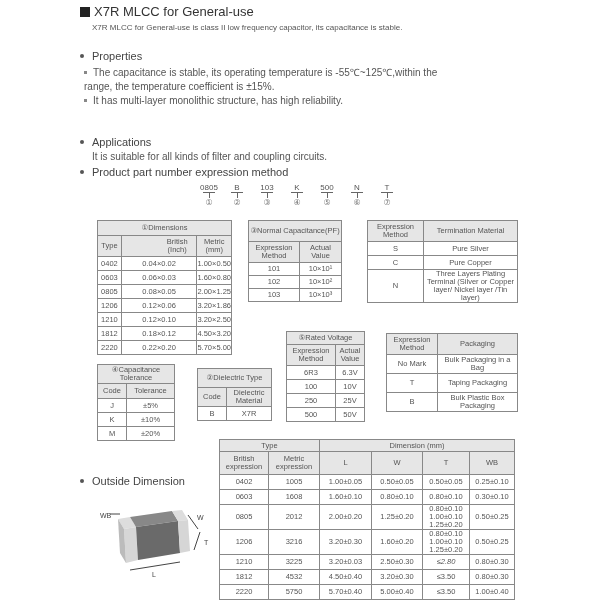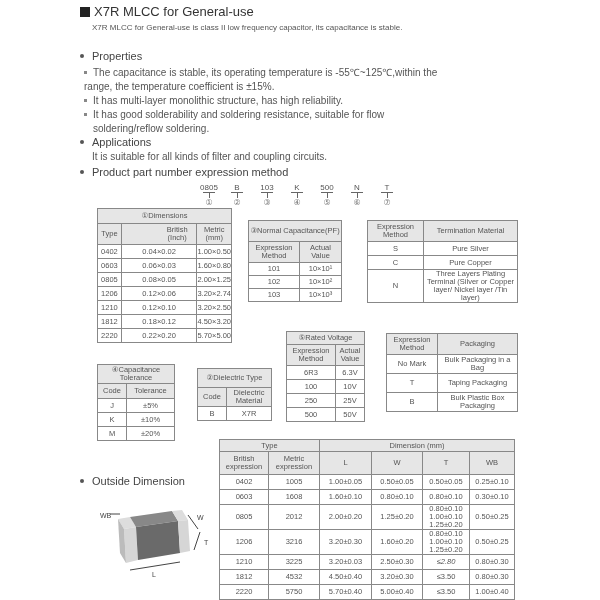--- a/index.html
+++ b/index.html
@@ -29,21 +29,20 @@
   <span class="sq"></span><span>X7R MLCC for General-use</span>
 </div>
 <div class="abs para" style="left:92px; top:20px; width:350px;">X7R MLCC for General-use is class II low frequency capacitor,  its capacitance is stable.</div>
 
 <div class="abs h2" style="left:80px; top:50px;">
   <span class="dot"></span><span>Properties</span>
 </div>
 <div class="abs bul" style="left:84px; top:66px; width:360px;">
   <div><span class="s"></span><span>The capacitance is stable, its operating temperature is -55℃~125℃,within the range, the temperature coefficient is ±15%.</span></div>
   <div><span class="s"></span><span>It has multi-layer monolithic structure, has high reliability.</span></div>
-  <div style="padding-left:9px;text-indent:-9px;"><span class="s"></span><span>It has good solderability and soldering resistance, suitable for flow soldering/reflow soldering.</span></div>
 </div>
 
 <div class="abs h2" style="left:80px; top:136px;">
   <span class="dot"></span><span>Applications</span>
 </div>
 <div class="abs bul" style="left:92px; top:150px;">It is suitable for all kinds of filter and coupling circuits.</div>
 
 <div class="abs h2" style="left:80px; top:166px;">
   <span class="dot"></span><span>Product part number expression method</span>
 </div>
@@ -85,21 +84,21 @@
       <div class="c">⑥</div>
     </div>
   <div class="pn" style="width:30px;">
       <div>T</div>
       <div class="bar"></div>
       <div class="stem"></div>
       <div class="c">⑦</div>
     </div>
 </div>
 
-<table class="abs" style="left:97px; top:208px; width:135px;">
+<table class="abs" style="left:97px; top:220px; width:135px;">
   <tbody>
       <tr>
         <th colspan="3" style="height:14px;">①Dimensions</th>
       </tr>
   <tr>
     <th style="height:20px;width:28px;">Type</th>
     <th style="width:53px;padding-left:36px;">British (Inch)</th>
     <th>Metric (mm)</th>
   </tr>
   </tbody>
@@ -115,21 +114,21 @@
         <td style="height: 13px; white-space: pre-line;">1.60×0.80</td>
       </tr>
       <tr>
         <td style="height: 13px; white-space: pre-line;">0805</td>
         <td style="height: 13px; white-space: pre-line;">0.08×0.05</td>
         <td style="height: 13px; white-space: pre-line;">2.00×1.25</td>
       </tr>
       <tr>
         <td style="height: 13px; white-space: pre-line;">1206</td>
         <td style="height: 13px; white-space: pre-line;">0.12×0.06</td>
-        <td style="height: 13px; white-space: pre-line;">3.20×2.74</td>
+        <td style="height: 13px; white-space: pre-line;">3.20×1.86</td>
       </tr>
       <tr>
         <td style="height: 13px; white-space: pre-line;">1210</td>
         <td style="height: 13px; white-space: pre-line;">0.12×0.10</td>
         <td style="height: 13px; white-space: pre-line;">3.20×2.50</td>
       </tr>
       <tr>
         <td style="height: 13px; white-space: pre-line;">1812</td>
         <td style="height: 13px; white-space: pre-line;">0.18×0.12</td>
         <td style="height: 13px; white-space: pre-line;">4.50×3.20</td>

